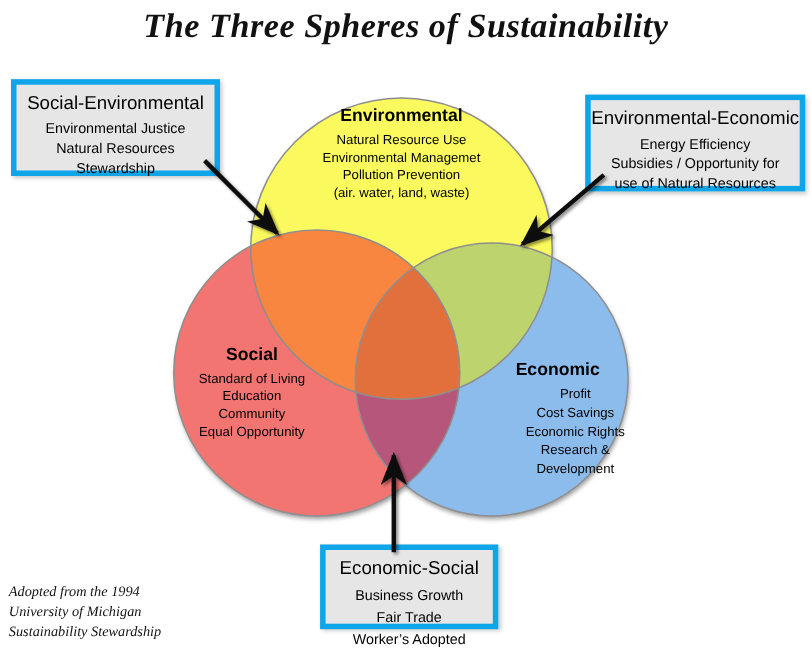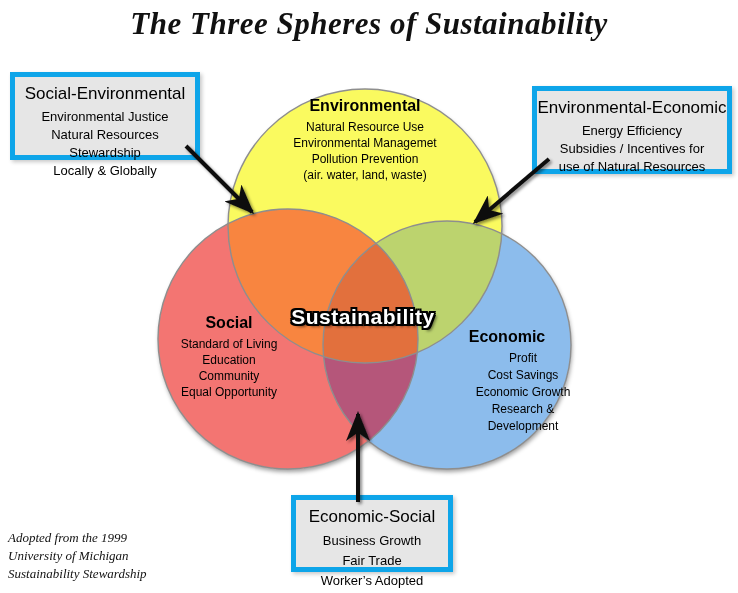--- a/index.html
+++ b/index.html
@@ -107,50 +107,48 @@
       <div class="circle-item">Natural Resource Use</div>
       <div class="circle-item">Environmental Managemet</div>
       <div class="circle-item">Pollution Prevention</div>
       <div class="circle-item">(air. water, land, waste)</div>
     </div>
 
     <div class="circle-label" id="economic-label" style="left:507px;top:328px;">
       <div class="circle-heading">Economic</div>
       <div class="circle-item">Profit</div>
       <div class="circle-item">Cost Savings</div>
-      <div class="circle-item">Economic Growth</div>
+      <div class="circle-item">Economic Rights</div>
       <div class="circle-item">Research &amp;</div>
       <div class="circle-item">Development</div>
     </div>
 
-    <div id="sustainability">Sustainability</div>
 
     <div class="callout" id="callout-se">
       <div class="callout-heading">Social-Environmental</div>
       <div class="callout-item">Environmental Justice</div>
       <div class="callout-item">Natural Resources Stewardship</div>
-      <div class="callout-item">Locally &amp; Globally</div>
     </div>
 
     <div class="callout" id="callout-ee">
       <div class="callout-heading">Environmental-Economic</div>
       <div class="callout-item">Energy Efficiency</div>
-      <div class="callout-item">Subsidies / Incentives for</div>
+      <div class="callout-item">Subsidies / Opportunity for</div>
       <div class="callout-item">use of Natural Resources</div>
     </div>
 
     <div class="callout" id="callout-es">
       <div class="callout-heading">Economic-Social</div>
       <div class="callout-item">Business Growth</div>
       <div class="callout-item">Fair Trade</div>
       <div class="callout-item">Worker’s Adopted</div>
     </div>
 
     <div id="attribution">
-      <div>Adopted from the 1999</div>
+      <div>Adopted from the 1994</div>
       <div>University of Michigan</div>
       <div>Sustainability Stewardship</div>
     </div>
   </div>
 
   <svg id="arrows" class="layer" viewBox="0 0 738 593">
     <defs>
       <marker id="arrowhead" markerUnits="userSpaceOnUse" markerWidth="30" markerHeight="24" viewBox="0 0 10 8" refX="9" refY="4" orient="auto">
         <path d="M0,0 L10,4 L0,8 L2.8,4 Z" fill="#111"></path>
       </marker>

